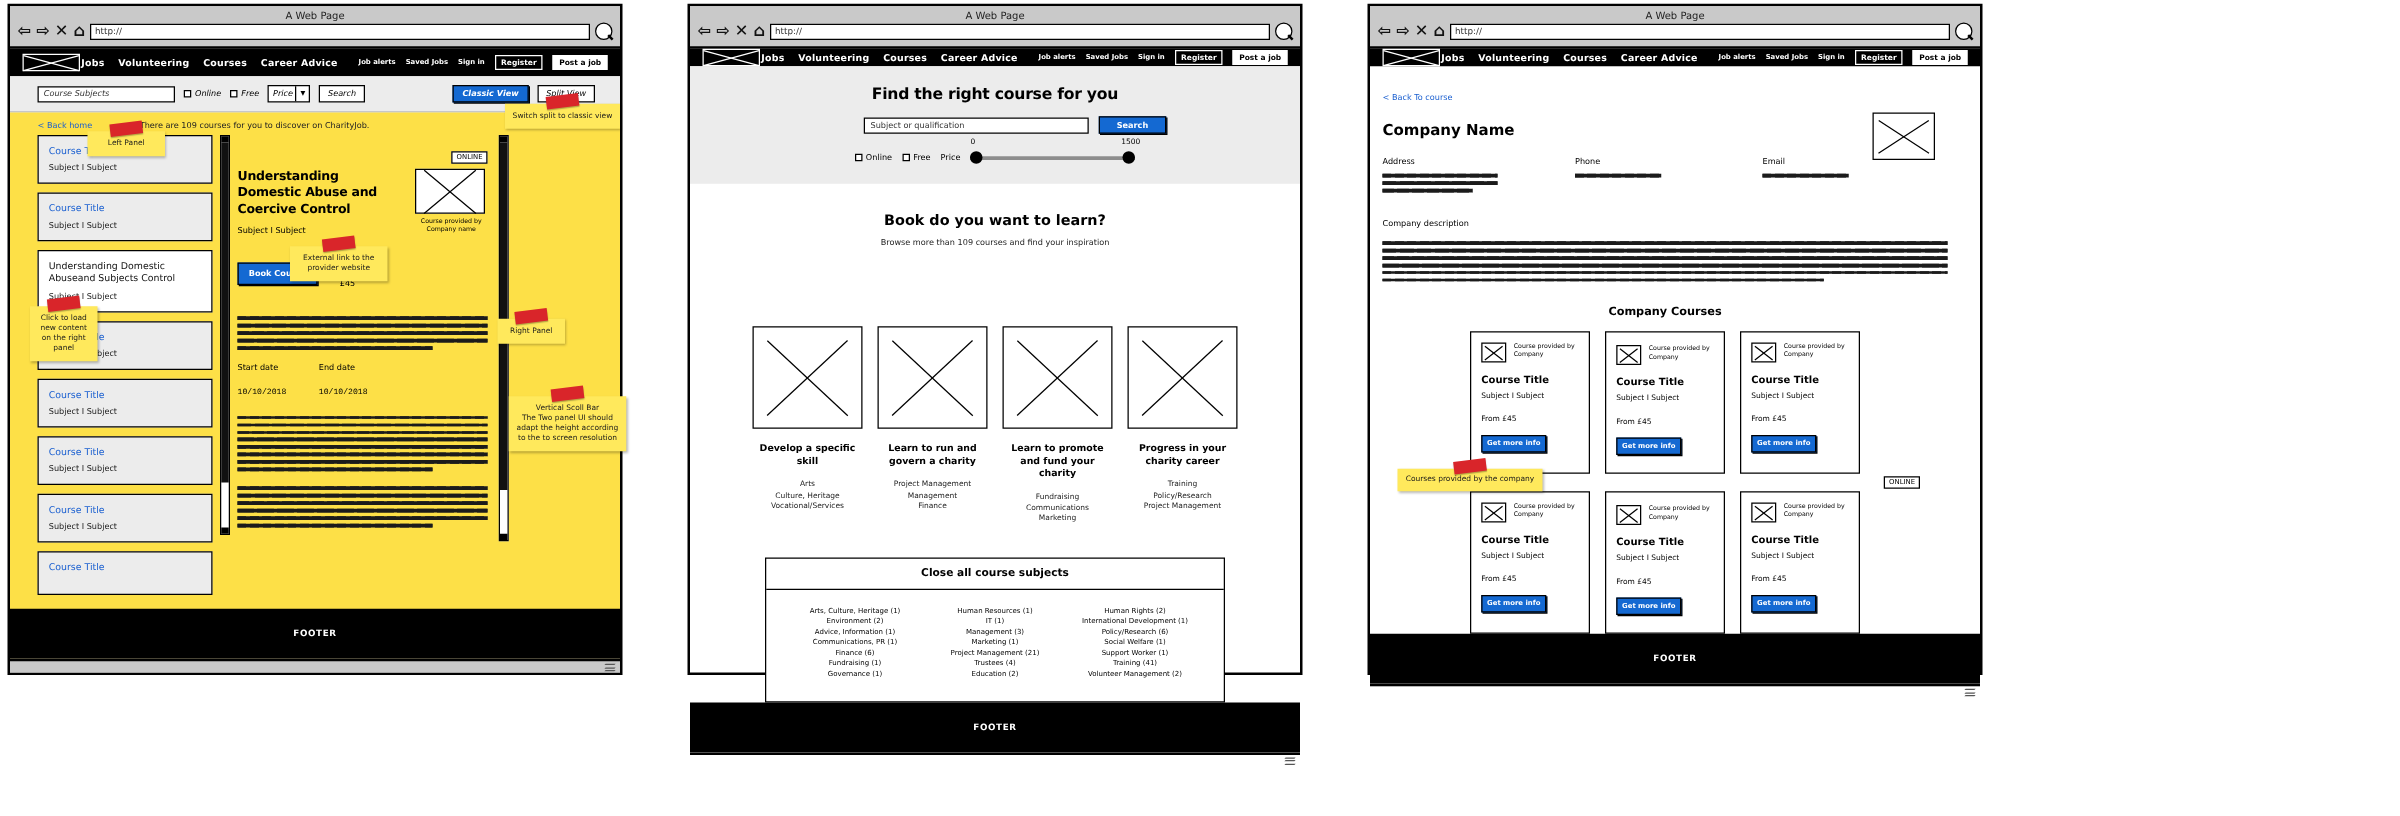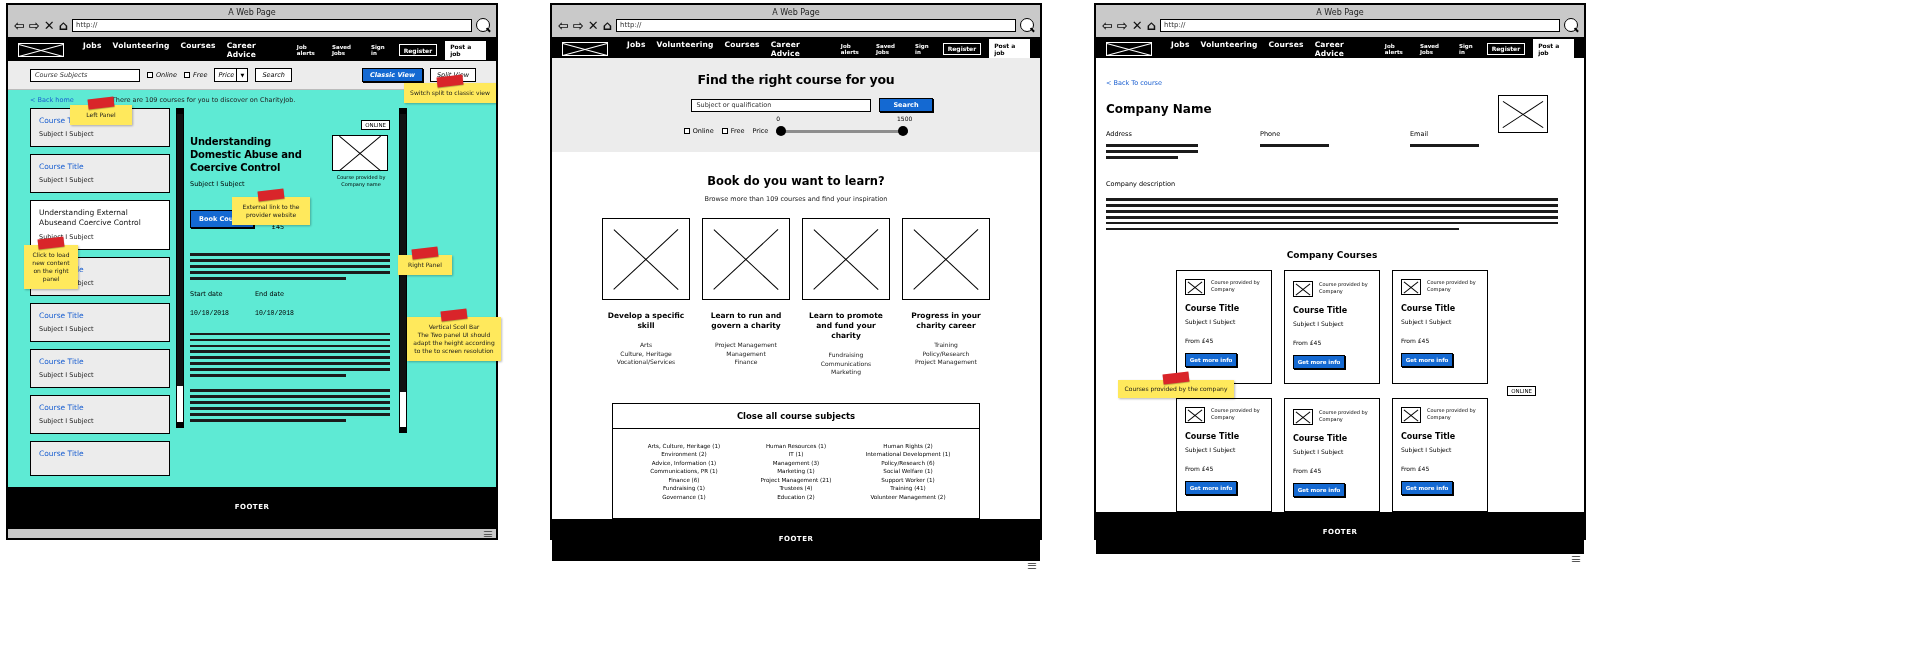--- a/index.html
+++ b/index.html
@@ -43,21 +43,21 @@
   }
   .chrome-bottom {
     background:#c9c9c9; border-top:2px solid #000; height:11px; position:relative;
   }
   .grip { position:absolute; right:4px; top:2px; width:8px; height:7px; }
   .grip i { display:block; height:1px; background:#555; margin-bottom:1.5px; transform:skewX(-45deg);}
 
   
   .site-header {
     background:#000; color:#fff; display:flex; align-items:center;
-    height:22px; padding:0 10px; gap:19px;
+    height:22px; padding:0 10px; gap:1px;
   }
   .logo-box { width:46px; height:14px; border:1.5px solid #fff; position:relative; flex:0 0 auto;}
   .logo-box:before,.logo-box:after{
     content:""; position:absolute; left:-1px; top:50%; width:104%; height:1.2px; background:#fff;
     transform-origin:center;
   }
   .logo-box:before{ transform:rotate(15deg);}
   .logo-box:after{ transform:rotate(-15deg);}
   .nav-main { display:flex; gap:11px; }
   .nav-main span { font-size:7.5px; font-weight:bold; letter-spacing:.2px; }
@@ -106,21 +106,21 @@
     font-size:6px; line-height:8px; text-align:center;
     padding:6px 5px; box-shadow:1px 1px 2px rgba(0,0,0,.28);
     z-index:40;
   }
   .sticky .tape {
     position:absolute; left:50%; top:-7px; transform:translateX(-50%) rotate(-7deg);
     width:26px; height:10px; background:#d9252a; box-shadow:0 1px 1px rgba(0,0,0,.3);
   }
 
   
-  .split-body { flex:1; display:flex; position:relative; background:#5eead4; }
+  .split-body { flex:1; display:flex; position:relative; background:#fde047; }
   .crumbline { display:flex; align-items:center; gap:38px; padding:6px 0 4px 22px; }
   .link { color:#1a5fd0; font-size:6.5px; }
   .muted { font-size:6.5px; color:#222; }
 
   .panes { display:flex; padding:0 8px 0 22px; gap:0; }
   .left-pane { width:140px; }
   .course-card {
     border:1.5px solid #000; background:#ececec; margin-bottom:7px; padding:7px 8px 8px 8px;
   }
   .course-card.white { background:#fff; }
@@ -180,21 +180,21 @@
     position:relative; width:132px; height:10px;
   }
   .slider .track { position:absolute; top:4px; left:0; right:0; height:2.5px; background:#8d8d8d;}
   .slider .knob { position:absolute; top:0; width:10px; height:10px; border-radius:50%; background:#000;}
   .slider .lab { position:absolute; top:-11px; font-size:6px; }
 
   .section { text-align:center; padding:22px 0 0 0; }
   .section h2 { font-size:11.5px; }
   .section .sub { font-size:6.5px; margin-top:7px; color:#222; }
   .cards4 { display:flex; justify-content:center; gap:12px; margin-top:15px; }
-  .cards4 .cell { width:88px; }
+  .cards4 .cell { width:88px;margin-top:48px; }
   .big-thumb {
     width:88px; height:82px; border:1.5px solid #000; position:relative; background:#fff;
   }
   .big-thumb:before,.big-thumb:after{
     content:""; position:absolute; left:-1%; top:50%; width:102%; height:1.3px; background:#000;
   }
   .big-thumb:before{ transform:rotate(43deg);} .big-thumb:after{ transform:rotate(-43deg);}
   .cells-h { font-size:7.5px; font-weight:bold; line-height:10px; margin-top:11px;}
   .cells-l { font-size:6px; line-height:8.5px; margin-top:10px; color:#222;}
 
@@ -308,21 +308,21 @@
         <div class="left-pane">
           <div class="course-card">
             <div class="t">Course Title</div>
             <div class="s">Subject  I  Subject</div>
           </div>
           <div class="course-card">
             <div class="t">Course Title</div>
             <div class="s">Subject  I  Subject</div>
           </div>
           <div class="course-card white">
-            <div class="t">Understanding External Abuseand Coercive Control</div>
+            <div class="t">Understanding Domestic Abuseand Subjects Control</div>
             <div class="s">Subject   I   Subject</div>
           </div>
           <div class="course-card">
             <div class="t">Course Title</div>
             <div class="s">Subject  I  Subject</div>
           </div>
           <div class="course-card">
             <div class="t">Course Title</div>
             <div class="s">Subject  I  Subject</div>
           </div>

